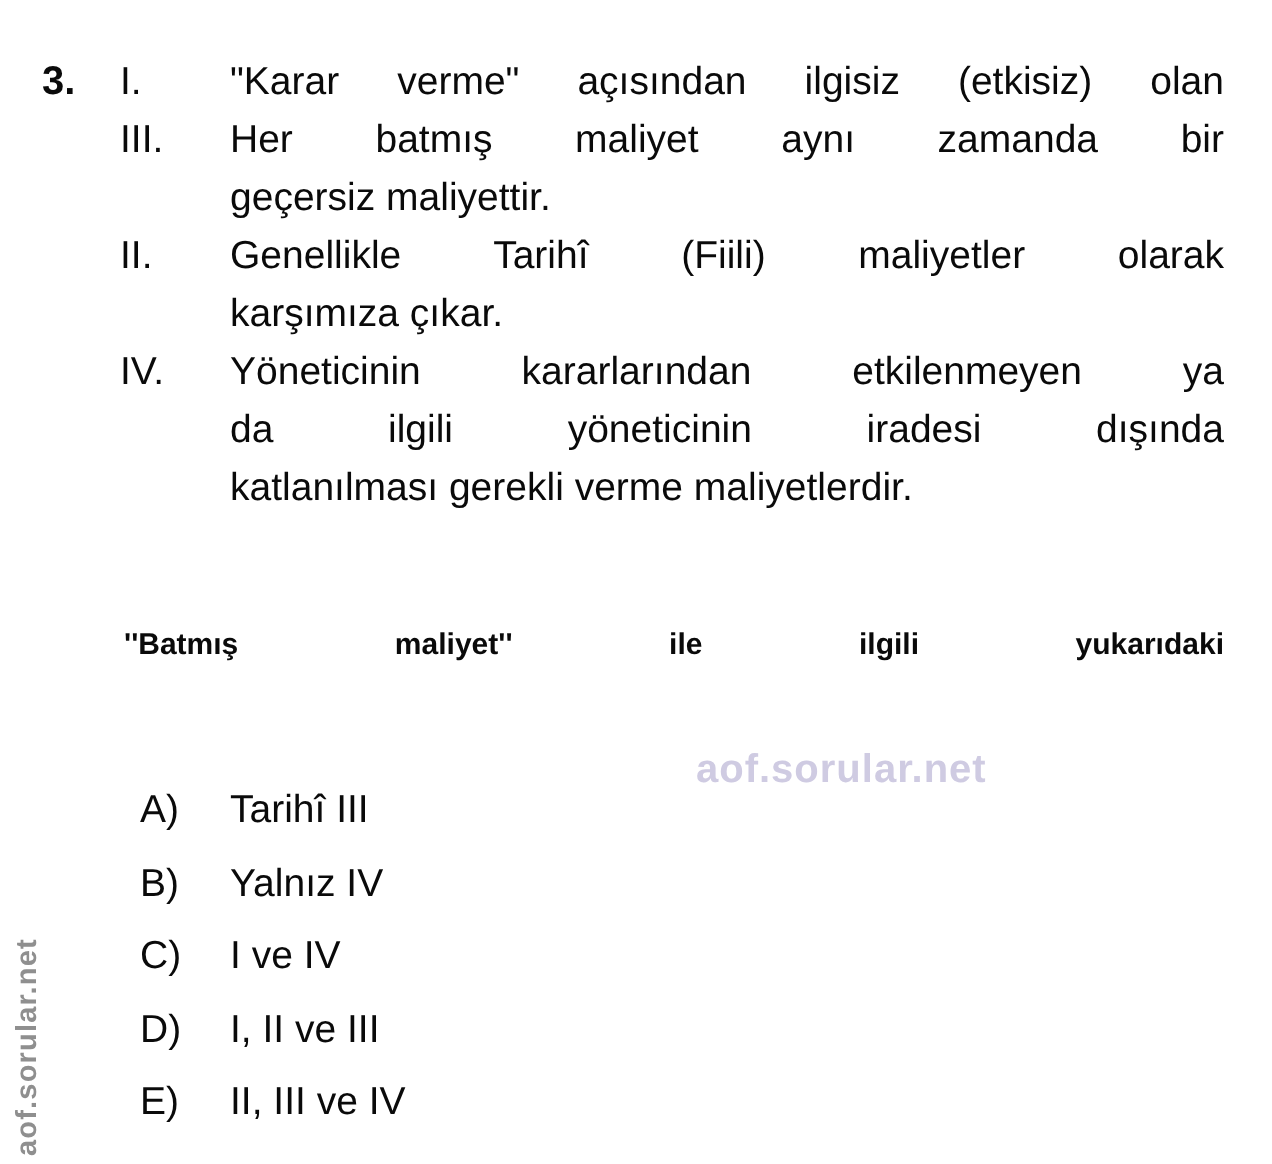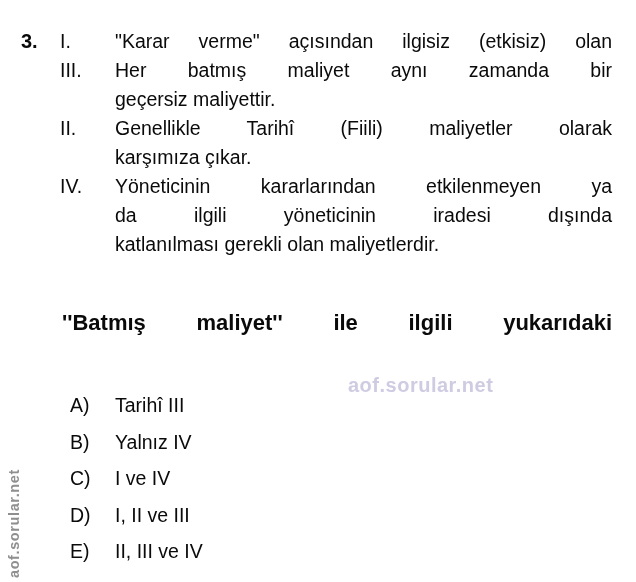--- a/index.html
+++ b/index.html
@@ -31,21 +31,21 @@
   .stmt { display: flex; }
   .rn { flex: 0 0 55px; width: 55px; }
   .stx { width: 497px; }
   .line { display: block; }
   .just { text-align: justify; text-align-last: justify; }
   .stem {
     position: absolute;
     left: 62px;
     top: 308px;
     width: 550px;
-    font-size: 22px;
+    font-size: 15px;
     font-weight: bold;
     line-height: 29.5px;
   }
   .options {
     position: absolute;
     left: 70px;
     top: 391px;
     font-size: 19.5px;
     line-height: 29px;
     display: flex;
@@ -102,21 +102,21 @@
       <span class="stx">
         <span class="line just">Genellikle Tarihî (Fiili) maliyetler olarak</span>
         <span class="line">karşımıza çıkar.</span>
       </span>
     </div>
     <div class="stmt">
       <span class="rn">IV.</span>
       <span class="stx">
         <span class="line just">Yöneticinin kararlarından etkilenmeyen ya</span>
         <span class="line just">da ilgili yöneticinin iradesi dışında</span>
-        <span class="line">katlanılması gerekli olan maliyetlerdir.</span>
+        <span class="line">katlanılması gerekli verme maliyetlerdir.</span>
       </span>
     </div>
   </div>
 
   <div class="stem">
     <span class="line just">''Batmış maliyet'' ile ilgili yukarıdaki</span>
   </div>
 
   <div class="wm-center">aof.sorular.net</div>
   <div class="wm-left">aof.sorular.net</div>

